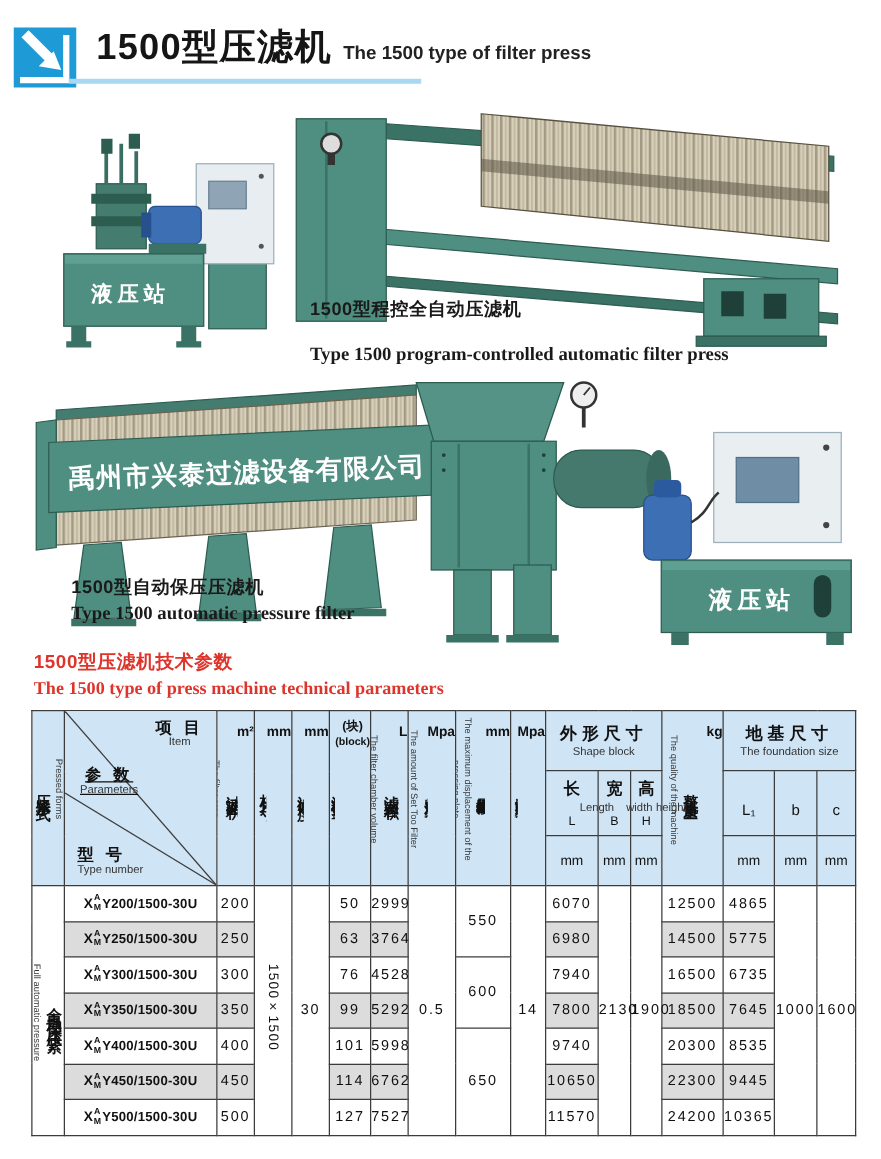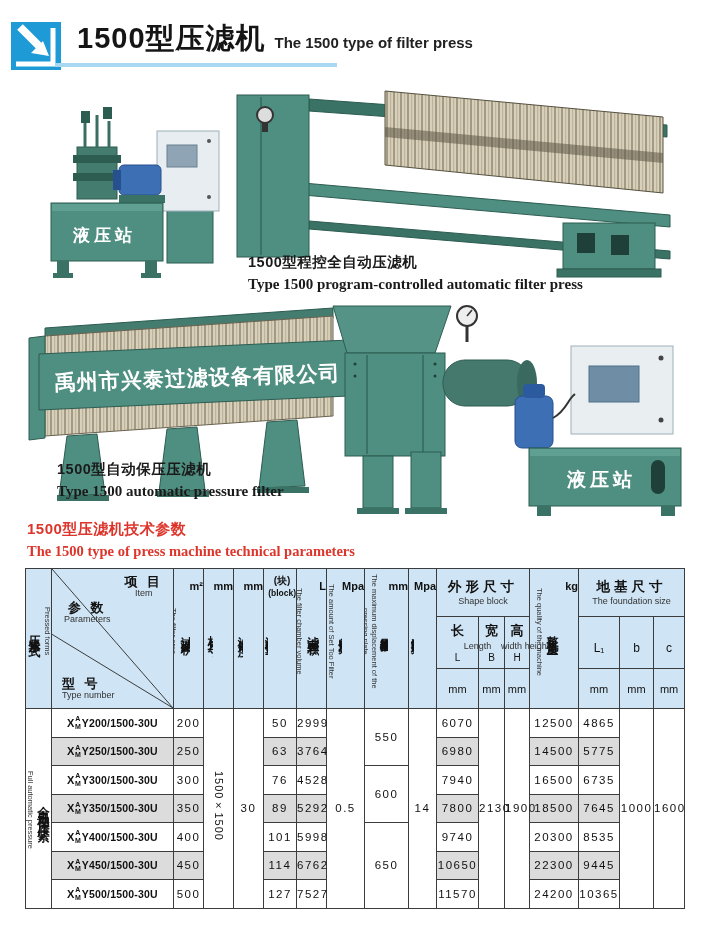--- a/index.html
+++ b/index.html
@@ -11,21 +11,21 @@
   .titlebar{position:absolute;left:77px;top:24px;display:flex;align-items:flex-end;gap:9px;white-space:nowrap;}
   .title-cn{font-size:29px;font-weight:bold;letter-spacing:1px;color:#151515;line-height:1;}
   .title-en{font-size:15px;font-weight:bold;color:#222;line-height:1;padding-bottom:3px;}
   .title-underline{position:absolute;left:55px;top:63px;width:282px;height:4px;background:#a9d9f2;}
 
   
   .fig1{position:absolute;left:15px;top:85px;width:670px;height:200px;}
   .fig2{position:absolute;left:15px;top:298px;width:675px;height:218px;}
   .cap-cn{position:absolute;font-size:14.5px;font-weight:bold;color:#1a1a1a;letter-spacing:0.5px;white-space:nowrap;}
   .cap-en{position:absolute;font-family:"Liberation Serif",serif;font-size:15px;font-weight:bold;color:#1a1a1a;white-space:nowrap;}
-  .cap1-cn{left:248px;top:253px;}
+  .cap1-cn{left:248px;top:238px;}
   .cap1-en{left:248px;top:276px;text-align:right;}
   .cap2-cn{left:57px;top:460px;}
   .cap2-en{left:57px;top:483px;}
 
   
   .sec-cn{position:absolute;left:27px;top:520px;font-size:15px;font-weight:bold;color:#dd352b;letter-spacing:0.5px;}
   .sec-en{position:absolute;left:27px;top:543px;font-family:"Liberation Serif",serif;font-size:14.5px;font-weight:bold;color:#dd352b;}
 
   
   .tblwrap{position:absolute;left:25px;top:568px;}
@@ -47,21 +47,21 @@
   .unit .u1{font-size:10px;}
 
   
   .corner{position:relative;}
   .corner .diag{position:absolute;left:0;top:0;width:100%;height:100%;}
   .corner .diag line{stroke:#3c3c3c;stroke-width:1;vector-effect:non-scaling-stroke;}
   .lbl{position:absolute;text-align:center;line-height:1.1;}
   .lbl .cn{display:block;font-size:13px;font-weight:bold;letter-spacing:3px;color:#111;}
   .lbl .en{display:block;font-size:9px;color:#333;}
   .lbl.item{top:6px;right:10px;}
-  .lbl.params{top:32px;left:12px;}
+  .lbl.params{top:44px;left:12px;text-decoration:underline;}
   .lbl.type{bottom:7px;left:10px;text-align:left;margin-top:32px;}
 
   
   .gwrap{display:flex;flex-direction:column;align-items:center;justify-content:center;height:46px;}
   .gcn{font-size:13.5px;font-weight:bold;letter-spacing:4px;color:#111;}
   .gen{font-size:9px;color:#333;}
   .swrap{display:flex;flex-direction:column;align-items:center;justify-content:center;height:50px;gap:1px;}
   .scn{font-size:13px;font-weight:bold;color:#111;}
   .sen{font-size:9px;color:#333;margin-left:40px;}
   .ssym{font-size:10px;color:#111;}
@@ -476,21 +476,21 @@
       <tr>
         <td class="model"><span class="mline">
           <span class="mpre">X</span>
           <span class="stack">
                   <span>A</span>
                   <span>M</span>
                 </span>
           <span class="mrest">Y350/1500-30U</span>
               </span></td>
         <td class="num">350</td>
-        <td class="num">89</td>
+        <td class="num">99</td>
         <td class="num">5292</td>
         <td class="num">7800</td>
         <td class="num">18500</td>
         <td class="num">7645</td>
       </tr>
       <tr>
         <td class="model"><span class="mline">
           <span class="mpre">X</span>
           <span class="stack">
                   <span>A</span>

